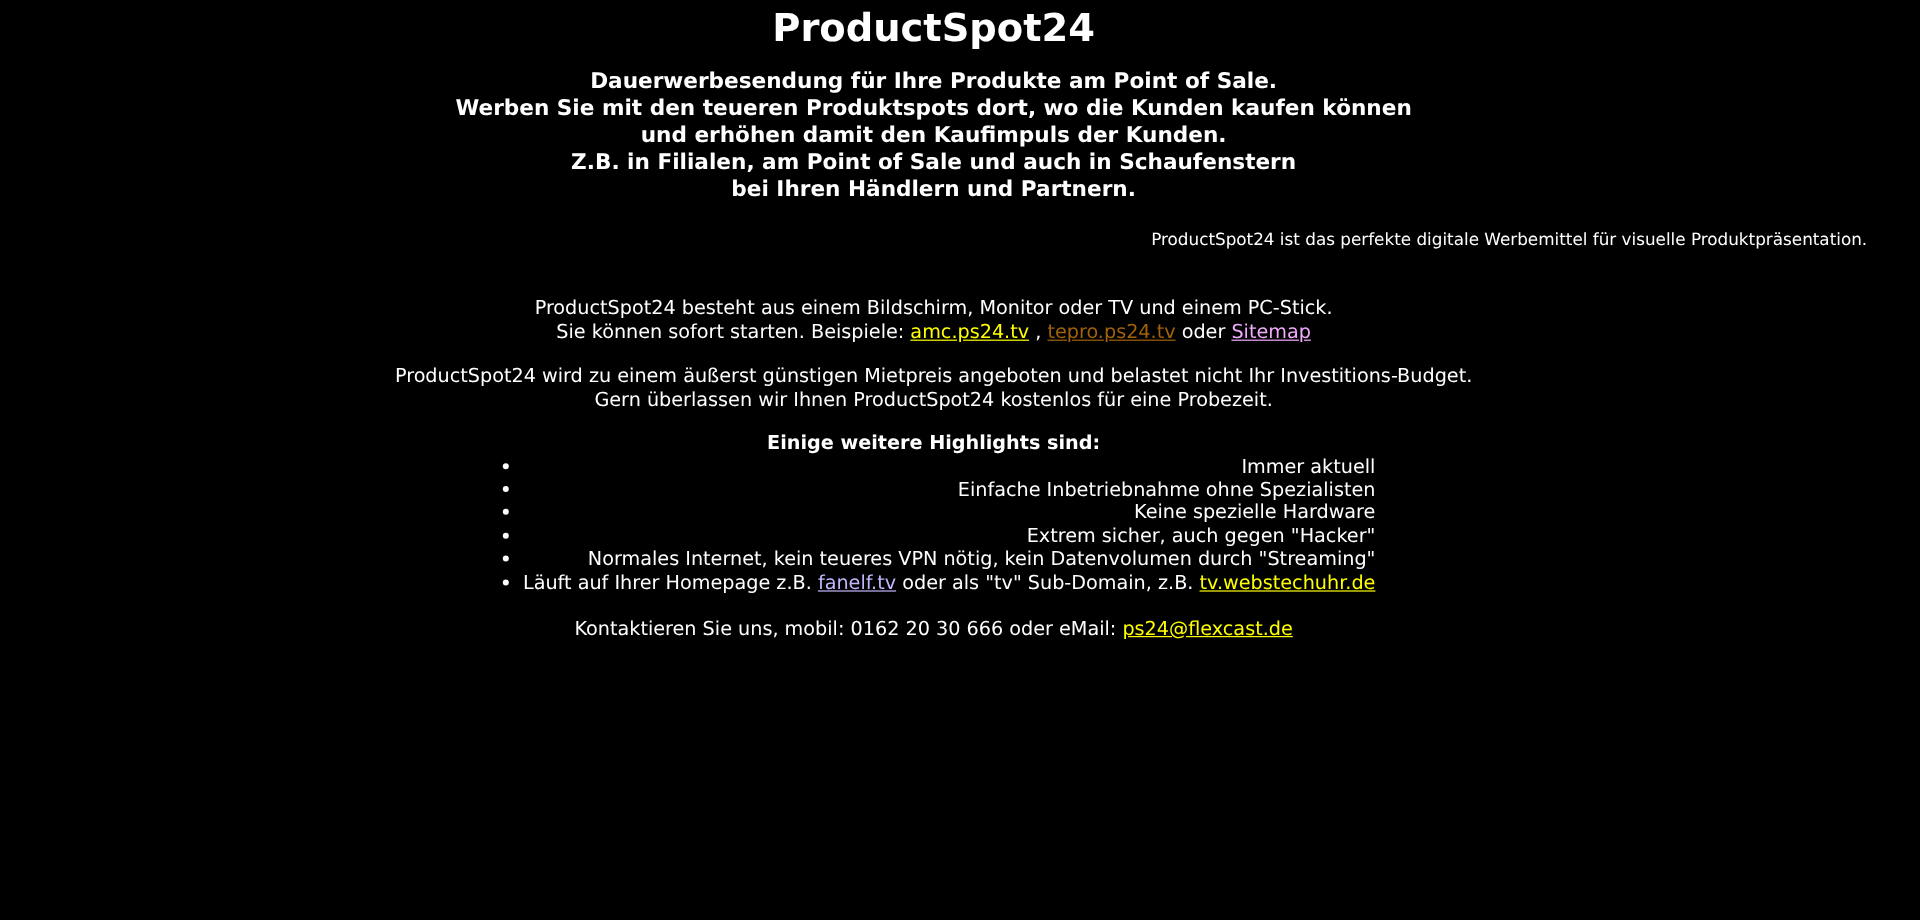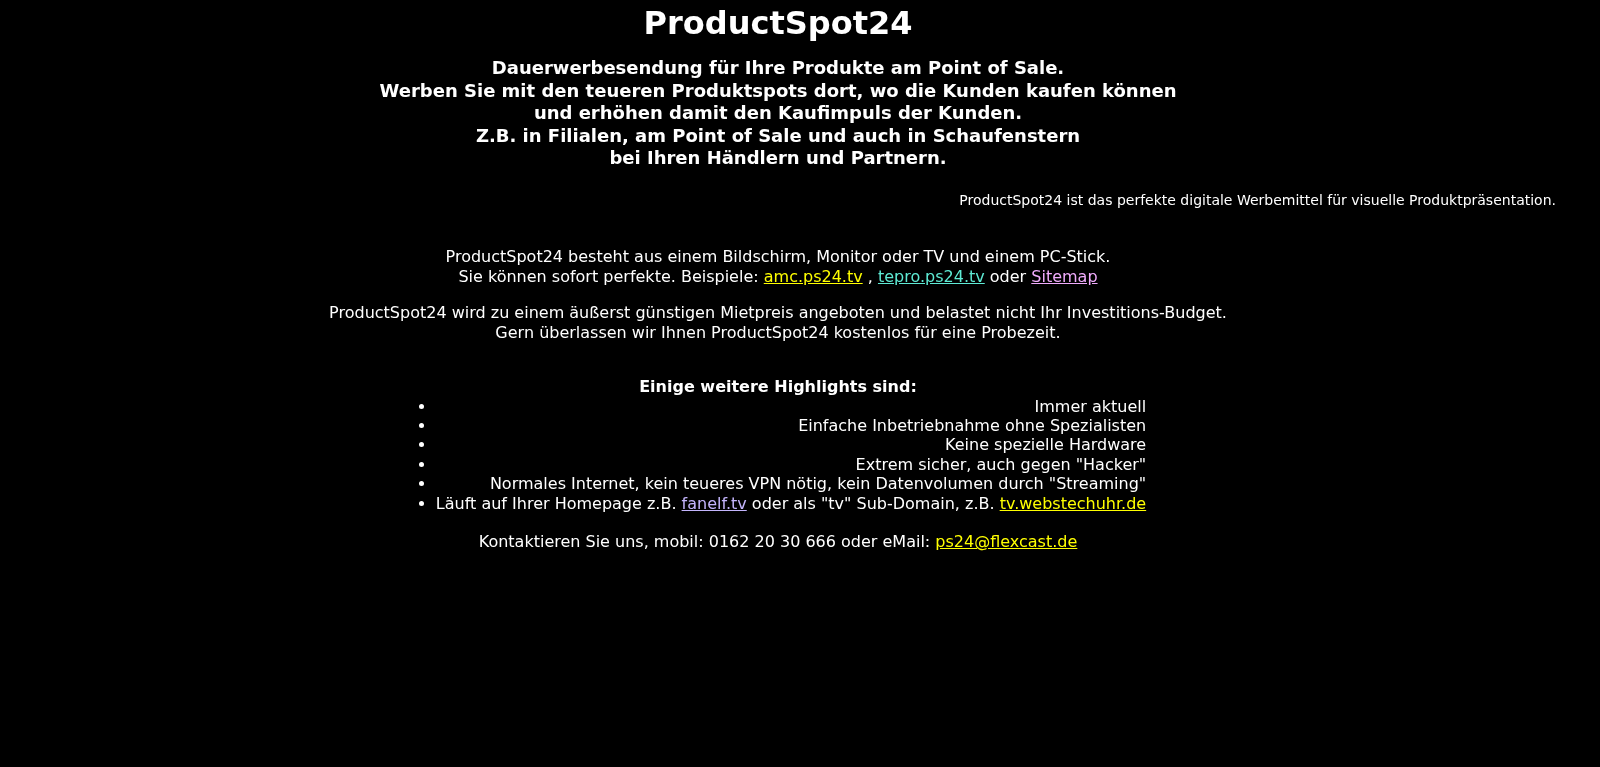--- a/index.html
+++ b/index.html
@@ -40,21 +40,21 @@
     font-size: 16px;
     line-height: 19.5px;
     font-weight: normal;
   }
   .setup-paragraph   { margin: 36px 0 0 0; }
   .pricing-paragraph { margin: 17px 0 0 0; }
   .highlights-heading {
     font-size: 16px;
     line-height: 19.5px;
     font-weight: bold;
-    margin: 35px 0 0 0;
+    margin: 17px 0 0 0;
   }
   ul.highlights-list {
     display: inline-block;
     text-align: right;
     margin: 0;
     padding-left: 26px;
     font-size: 16px;
     line-height: 19.4px;
     list-style: disc outside;
   }
@@ -79,21 +79,21 @@
     <div>und erhöhen damit den Kaufimpuls der Kunden.</div>
     <div>Z.B. in Filialen, am Point of Sale und auch in Schaufenstern</div>
     <div>bei Ihren Händlern und Partnern.</div>
   </div>
 
   <div class="tagline">ProductSpot24 ist das perfekte digitale Werbemittel für visuelle Produktpräsentation.</div>
 
   <div class="body-block setup-paragraph">
     <div>ProductSpot24 besteht aus einem Bildschirm, Monitor oder TV und einem PC-Stick.</div>
     <div>
-      <span>Sie können sofort perfekte. Beispiele: </span><a class="link" href="#" style="color: rgb(255, 255, 0);">amc.ps24.tv</a><span> , </span><a class="link" href="#" style="color: #5eead4;">tepro.ps24.tv</a><span> oder </span><a class="link" href="#" style="color: #f0abfc;">Sitemap</a>
+      <span>Sie können sofort starten. Beispiele: </span><a class="link" href="#" style="color: rgb(255, 255, 0);">amc.ps24.tv</a><span> , </span><a class="link" href="#" style="color: #a16207;">tepro.ps24.tv</a><span> oder </span><a class="link" href="#" style="color: #f0abfc;">Sitemap</a>
     </div>
   </div>
 
   <div class="body-block pricing-paragraph">
     <div>ProductSpot24 wird zu einem äußerst günstigen Mietpreis angeboten und belastet nicht Ihr Investitions-Budget.</div>
     <div>Gern überlassen wir Ihnen ProductSpot24 kostenlos für eine Probezeit.</div>
   </div>
 
   <div class="highlights-heading">Einige weitere Highlights sind:</div>
 

